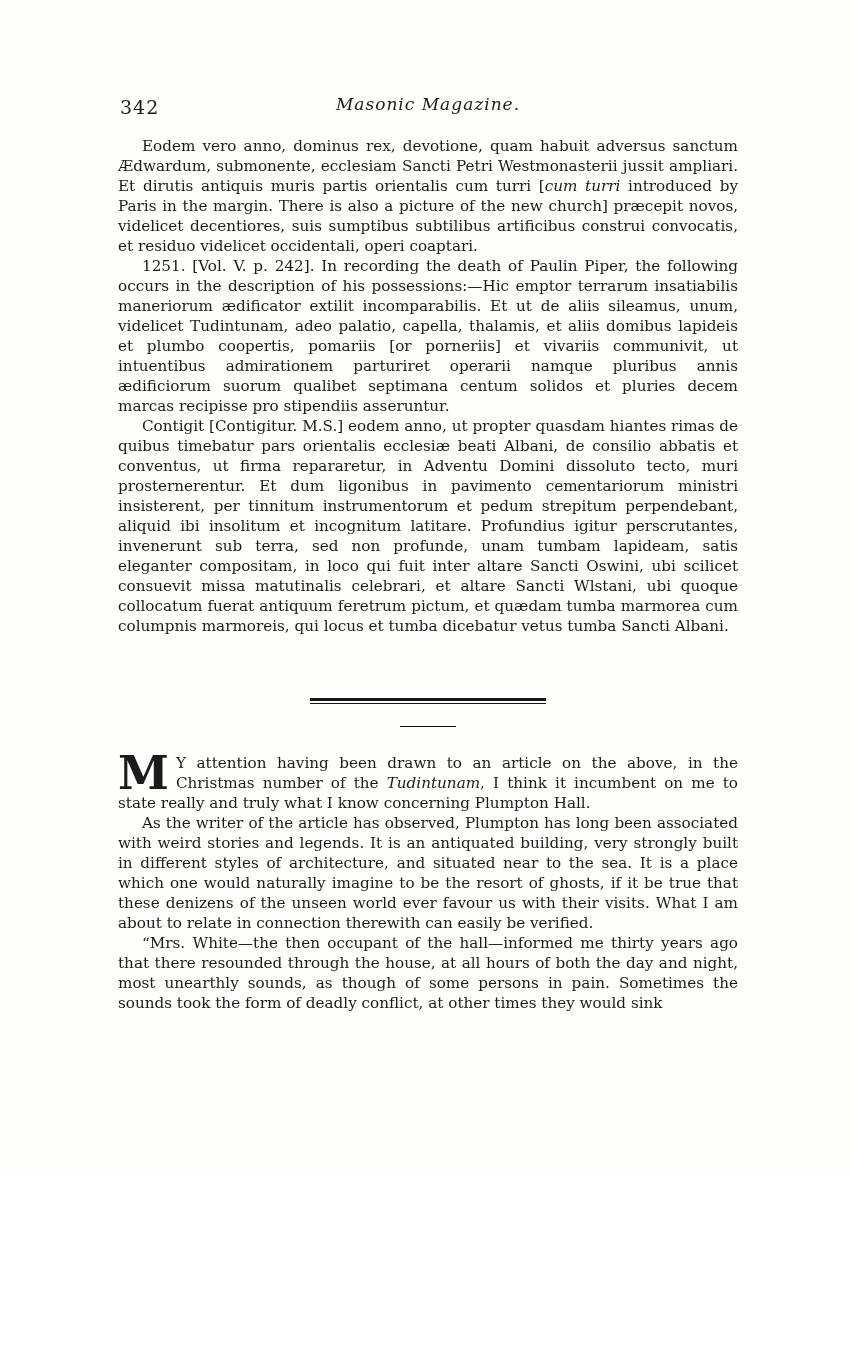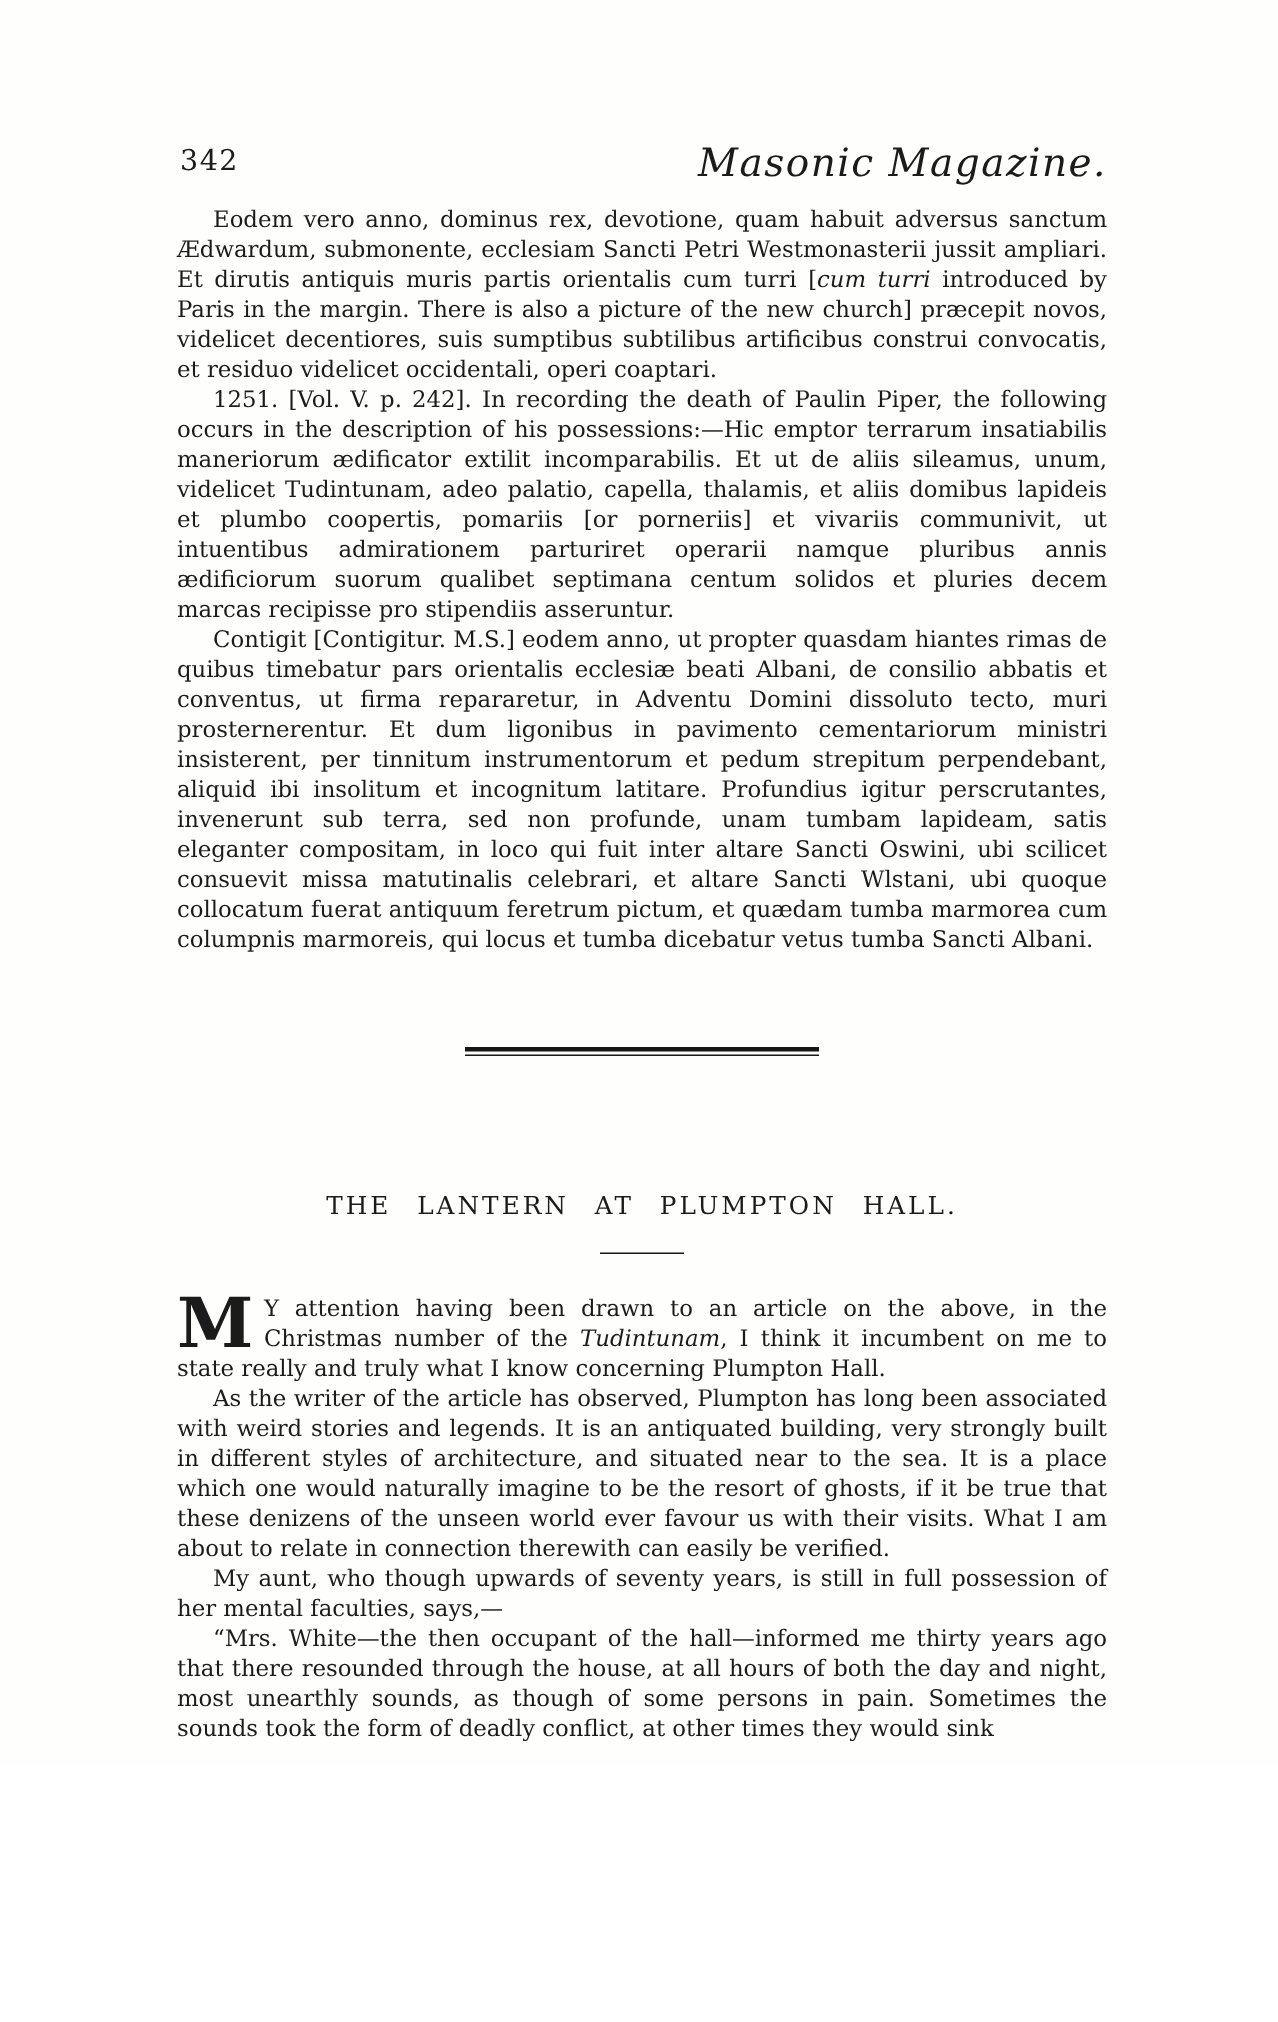--- a/index.html
+++ b/index.html
@@ -29,23 +29,23 @@
     height: 26px;
   }
   .page-number {
     position: absolute;
     left: 2px;
     top: 2px;
     font-size: 19px;
     letter-spacing: 1px;
   }
   .magazine-title {
-    text-align: right;
+    text-align: center;
     font-style: italic;
-    font-size: 26px;
+    font-size: 17px;
     letter-spacing: 1px;
   }
   
   .body-text {
     font-size: 15.2px;
     line-height: 20px;
     text-align: justify;
   }
   .body-text p {
     margin: 0;
@@ -115,24 +115,22 @@
 
     <div class="body-text section-1">
         <p><span>Eodem vero anno, dominus rex, devotione, quam habuit adversus sanctum Ædwardum, submonente, ecclesiam Sancti Petri Westmonasterii jussit ampliari.  Et dirutis antiquis muris partis orientalis cum turri [</span><span class="it">cum turri</span><span> introduced by Paris in the margin.  There is also a picture of the new church] præcepit novos, videlicet decentiores, suis sumptibus subtilibus artificibus construi convocatis, et residuo videlicet occidentali, operi coaptari.</span></p>
         <p><span>1251. [Vol. V. p. 242]. In recording the death of Paulin Piper, the following occurs in the description of his possessions:—Hic emptor terrarum insatiabilis maneriorum ædificator extilit incomparabilis.  Et ut de aliis sileamus, unum, videlicet Tudintunam, adeo palatio, capella, thalamis, et aliis domibus lapideis et plumbo coopertis, pomariis [or porneriis] et vivariis communivit, ut intuentibus admirationem parturiret operarii namque pluribus annis ædificiorum suorum qualibet septimana centum solidos et pluries decem marcas recipisse pro stipendiis asseruntur.</span></p>
         <p><span>Contigit [Contigitur. M.S.] eodem anno, ut propter quasdam hiantes rimas de quibus timebatur pars orientalis ecclesiæ beati Albani, de consilio abbatis et conventus, ut firma repararetur, in Adventu Domini dissoluto tecto, muri prosternerentur.  Et dum ligonibus in pavimento cementariorum ministri insisterent, per tinnitum instrumentorum et pedum strepitum perpendebant, aliquid ibi insolitum et incognitum latitare.  Profundius igitur perscrutantes, invenerunt sub terra, sed non profunde, unam tumbam lapideam, satis eleganter compositam, in loco qui fuit inter altare Sancti Oswini, ubi scilicet consuevit missa matutinalis celebrari, et altare Sancti Wlstani, ubi quoque collocatum fuerat antiquum feretrum pictum, et quædam tumba marmorea cum columpnis marmoreis, qui locus et tumba dicebatur vetus tumba Sancti Albani.</span></p>
       </div>
 
 
     <div class="divider"></div>
 
-    <div class="section-title">THE  LANTERN  AT  PLUMPTON  HALL.</div>
     <hr class="title-rule">
 
     <div class="body-text section-2">
         <p class="no-indent"><span class="dropcap">M</span><span>Y attention having been drawn to an article on the above, in the Christmas number of the </span><span class="it">Tudintunam</span><span>, I think it incumbent on me to state really and truly what I know concerning Plumpton Hall.</span></p>
         <p><span>As the writer of the article has observed, Plumpton has long been associated with weird stories and legends.  It is an antiquated building, very strongly built in different styles of architecture, and situated near to the sea. It is a place which one would naturally imagine to be the resort of ghosts, if it be true that these denizens of the unseen world ever favour us with their visits.  What I am about to relate in connection therewith can easily be verified.</span></p>
-        <p><span>My aunt, who though upwards of seventy years, is still in full possession of her mental faculties, says,—</span></p>
         <p><span>“Mrs. White—the then occupant of the hall—informed me thirty years ago that there resounded through the house, at all hours of both the day and night, most unearthly sounds, as though of some persons in pain.   Sometimes the sounds took the form of deadly conflict, at other times they would sink</span></p>
       </div>
 
   </div>
 </div>
 
 </body></html>

